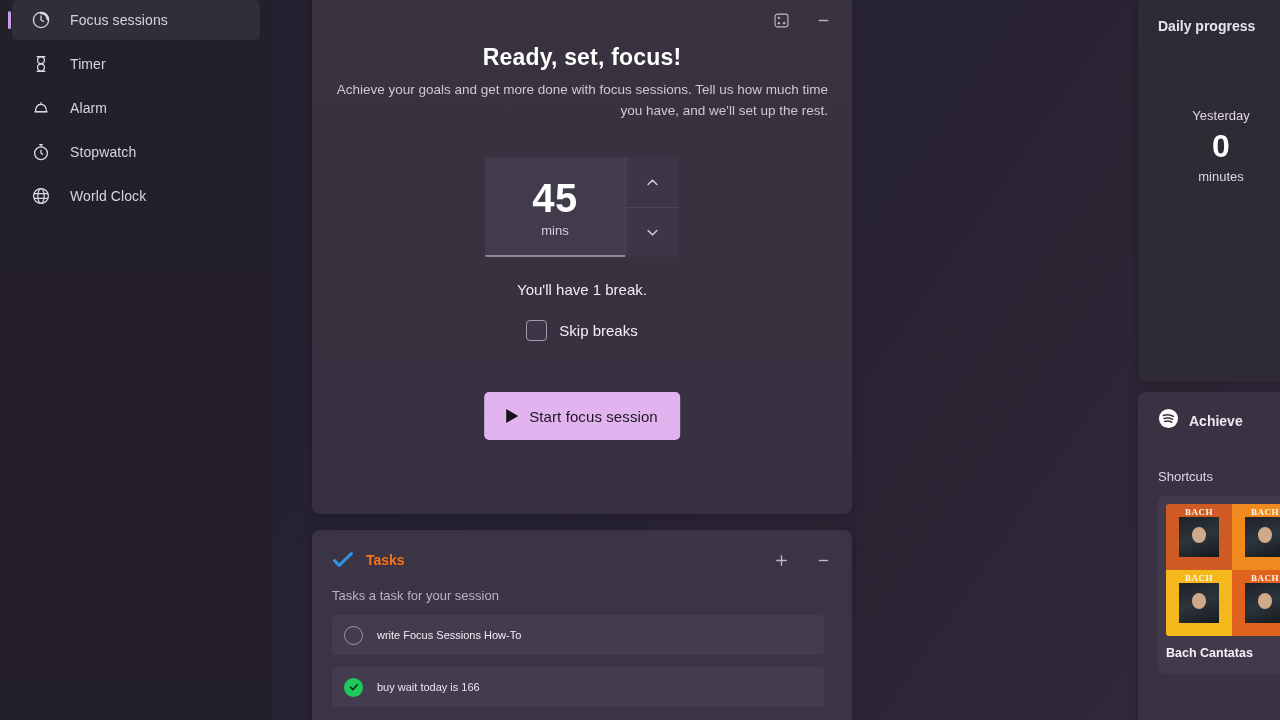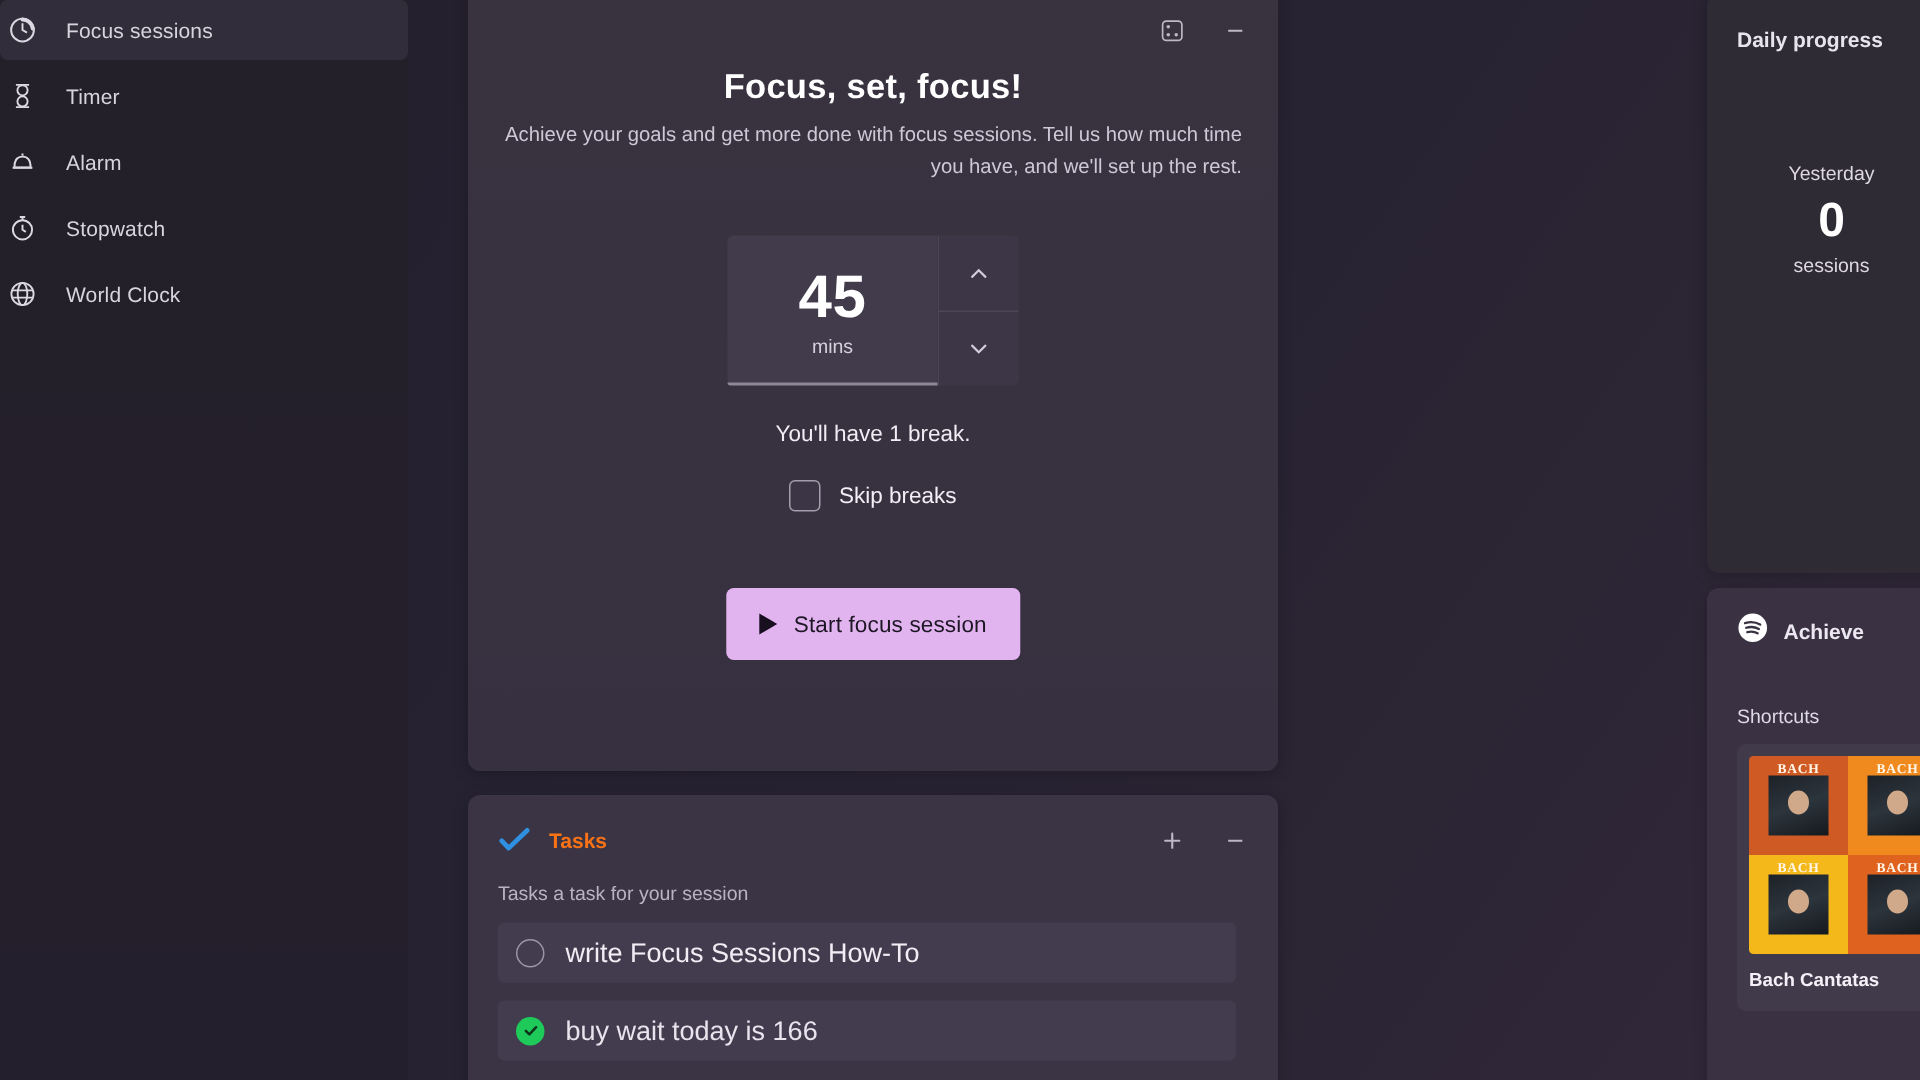--- a/index.html
+++ b/index.html
@@ -19,25 +19,25 @@
   
   .sidebar {
     width: 272px; height: 720px;
     flex: 0 0 272px;
     background: linear-gradient(180deg, #232029 0%, #241f2b 60%, #241f2c 100%);
     padding-top: 0px;
   }
   .nav-item {
     position: relative;
     height: 40px;
-    margin: 4px 0;
+    margin: 4px 12px;
     border-radius: 5px;
     display: flex;
     align-items: center;
-    padding-left: 4px;
+    padding-left: 18px;
     color: #d8d4de;
     font-size: 14px;
     letter-spacing: .1px;
   }
   .nav-item.selected {
     background: #322d3a;
   }
   .nav-item.selected::before {
     content: "";
     position: absolute;
@@ -224,21 +224,21 @@
   .task-circle {
     width: 19px; height: 19px;
     border-radius: 50%;
     border: 1.6px solid #9b95a6;
   }
   .task-circle.done {
     border: none;
     background: #1ecb5a;
     display: flex; align-items: center; justify-content: center;
   }
-  .task-text { color: #f0edf4; font-size: 18px; }
+  .task-text { color: #f0edf4; font-size: 11px; }
   .task-text.done { color: #e8e4ee; }
 
   
   .progress-card {
     left: 866px; top: -4px;
     width: 440px; height: 386px;
     background: #2f2b34;
   }
   .card-h {
     color: #e8e4ee;
@@ -398,21 +398,21 @@
             <circle cx="6.2" cy="11.8" r="1.25" fill="currentColor" stroke="none"></circle>
           </svg>
         </div>
         <div class="tool-btn">
           <svg width="17" height="17" viewBox="0 0 18 18" stroke="currentColor" stroke-width="1.5">
             <path d="M4 9h10"></path>
           </svg>
         </div>
       </div>
 
-      <div class="focus-title">Focus, set, focus!</div>
+      <div class="focus-title">Ready, set, focus!</div>
       <div class="focus-sub">Achieve your goals and get more done with focus sessions. Tell us how much time you have, and we'll set up the rest.</div>
 
       <div class="spinner-wrap">
         <div class="spinner-value">
           <div class="spinner-num">45</div>
           <div class="spinner-unit">mins</div>
         </div>
         <div class="spinner-arrows">
           <div class="arrow-btn up">
             <svg width="17" height="17" viewBox="0 0 18 18" fill="none" stroke="currentColor" stroke-width="1.5" stroke-linecap="round">
@@ -478,21 +478,21 @@
         <span class="task-text done">buy wait today is 166</span>
       </div>
     </div>
 
     <div class="card progress-card">
       <div class="card-h">Daily progress</div>
 
       <div class="yesterday">
         <div class="yest-label">Yesterday</div>
         <div class="yest-num">0</div>
-        <div class="yest-unit">sessions</div>
+        <div class="yest-unit">minutes</div>
       </div>
 
       <div class="completed">Completed: 2 minutes</div>
     </div>
 
     <div class="card spotify-card">
       <div class="sp-head">
         <span>
           <svg width="21" height="21" viewBox="0 0 22 22">
             <circle cx="11" cy="11" r="10" fill="#ffffff"></circle>

